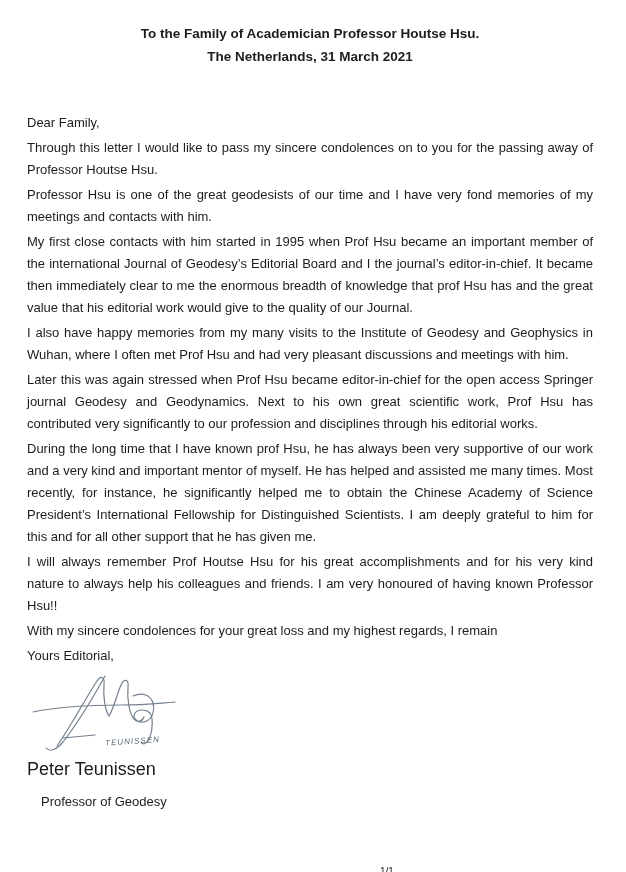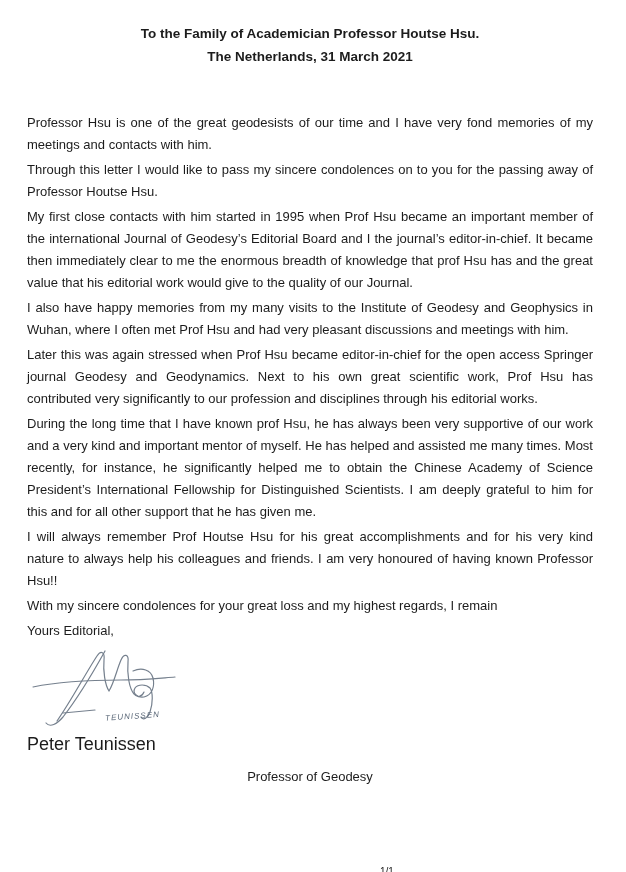--- a/index.html
+++ b/index.html
@@ -42,22 +42,21 @@
     display: block;
   }
   .sender-name {
     font-size: 18px;
     line-height: 22px;
     margin: 4px 0 0 0;
   }
   .sender-title {
     font-size: 13px;
     line-height: 22px;
-    margin: 11px 0 0 0;
-    text-align: center;
+    margin: 11px 0 0 14px;
   }
   .footer-page-number {
     position: absolute;
     left: 380px;
     top: 866px;
     font-size: 10px;
     color: #222222;
   }
   .hand-text {
     font-size: 8px;
@@ -70,24 +69,25 @@
 <body>
 
 <div class="page">
 
   <header class="title-block">
     <div>To the Family of Academician Professor Houtse Hsu.</div>
     <div>The Netherlands, 31 March 2021</div>
   </header>
 
   <main>
+    <p class="para salutation">Dear Family,</p>
 
     <div id="paragraphs">
+        <p class="para">Through this letter I would like to pass my sincere condolences on to you for the passing away of Professor Houtse Hsu.</p>
         <p class="para">Professor Hsu is one of the great geodesists of our time and I have very fond memories of my meetings and contacts with him.</p>
-        <p class="para">Through this letter I would like to pass my sincere condolences on to you for the passing away of Professor Houtse Hsu.</p>
         <p class="para">My first close contacts with him started in 1995 when Prof Hsu became an important member of the international Journal of Geodesy’s Editorial Board and I the journal’s editor-in-chief. It became then immediately clear to me the enormous breadth of knowledge that prof Hsu has and the great value that his editorial work would give to the quality of our Journal.</p>
         <p class="para">I also have happy memories from my many visits to the Institute of Geodesy and Geophysics in Wuhan, where I often met Prof Hsu and had very pleasant discussions and meetings with him.</p>
         <p class="para">Later this was again stressed when Prof Hsu became editor-in-chief for the open access Springer journal Geodesy and Geodynamics. Next to his own great scientific work, Prof Hsu has contributed very significantly to our profession and disciplines through his editorial works.</p>
         <p class="para">During the long time that I have known prof Hsu, he has always been very supportive of our work and a very kind and important mentor of myself. He has helped and assisted me many times. Most recently, for instance, he significantly helped me to obtain the Chinese Academy of Science President’s International Fellowship for Distinguished Scientists. I am deeply grateful to him for this and for all other support that he has given me.</p>
         <p class="para">I will always remember Prof Houtse Hsu for his great accomplishments and for his very kind nature to always help his colleagues and friends. I am very honoured of having known Professor Hsu!!</p>
         <p class="para">With my sincere condolences for your great loss and my highest regards, I remain</p>
       </div>
 
     <p class="para signoff">Yours Editorial,</p>
 

